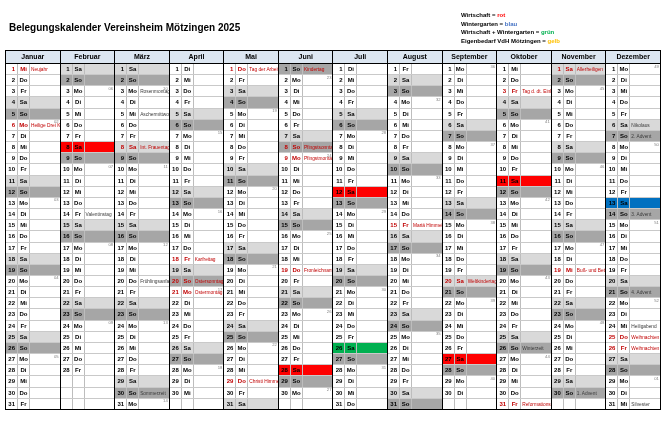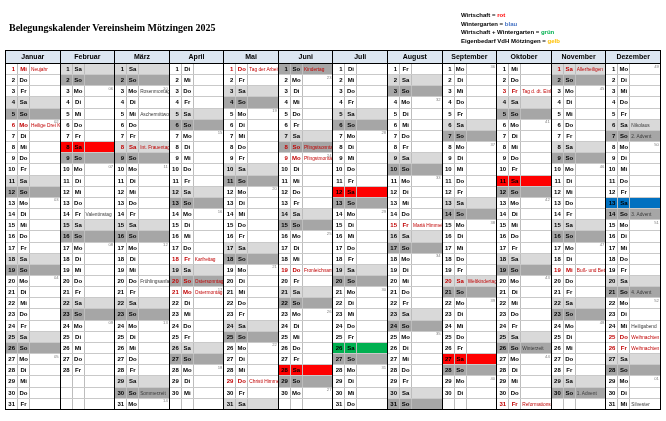--- a/index.html
+++ b/index.html
@@ -1,20 +1,20 @@
 <!DOCTYPE html>
 <html><head>
 <meta charset="utf-8">
 <style>
   html,body{margin:0;padding:0;}
   body{
     width:666px;height:421px;background:#ffffff;position:relative;overflow:hidden;
     font-family:"Liberation Sans", sans-serif;color:#000;
   }
-  .page-title{position:absolute;left:9px;top:22px;font-size:10px;font-weight:bold;white-space:nowrap;font-family:Liberation Serif, serif;}
+  .page-title{position:absolute;left:9px;top:22px;font-size:10px;font-weight:bold;white-space:nowrap;}
   .legend{position:absolute;left:461px;top:11px;font-size:6px;font-weight:bold;line-height:8.5px;white-space:nowrap;}
   .legend-line{height:8.5px;}
   .calendar{
     position:absolute;left:5px;top:50px;width:656px;height:360px;
     display:flex;border:1px solid #000;box-sizing:border-box;background:#fff;
   }
   .month{flex:1 1 0;min-width:0;display:flex;flex-direction:column;border-right:1px solid #000;box-sizing:border-box;}
   .month:last-child{border-right:none;}
   .month-header{
     height:12px;flex:0 0 12px;background:#dce6f1;border-bottom:1px solid #000;

